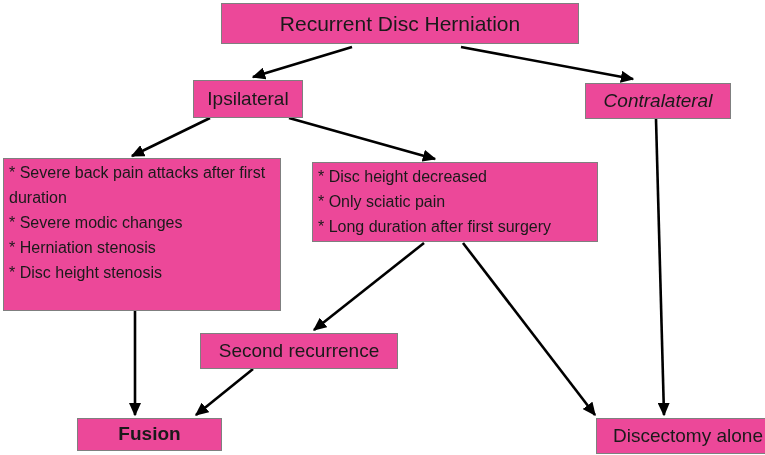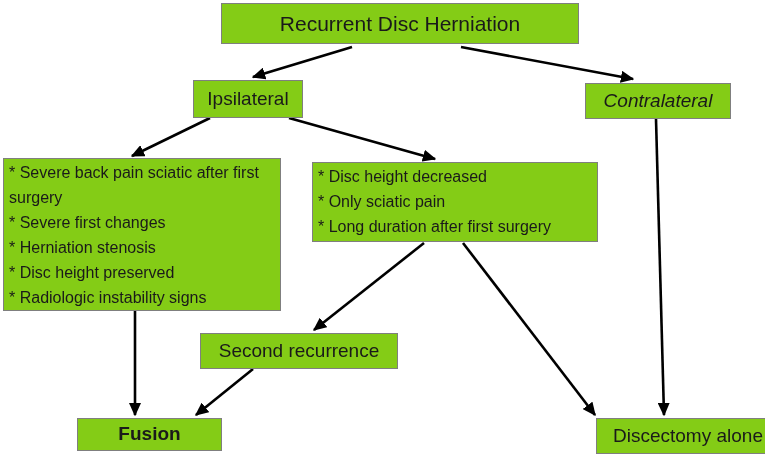--- a/index.html
+++ b/index.html
@@ -17,21 +17,21 @@
   }
   .arrow-layer {
     position: absolute;
     left: 0; top: 0;
     width: 765px; height: 455px;
     pointer-events: none;
   }
   .node {
     position: absolute;
     box-sizing: border-box;
-    background: #84cc16;
+    background: #ec4899;
     border: 1px solid #7f7f7f;
     color: #1a1a1a;
   }
   .label-node {
     display: flex;
     align-items: center;
     justify-content: center;
     text-align: center;
     font-size: 19px;
     line-height: 1.1;
@@ -78,25 +78,24 @@
 
   <div class="node label-node" style="left:193px; top:80px; width:110px; height:38px;">
     <span>Ipsilateral</span>
   </div>
 
   <div class="node label-node" style="left:585px; top:83px; width:146px; height:36px;font-style:italic;">
     <span>Contralateral</span>
   </div>
 
   <div class="node criteria-node" style="left:3px; top:158px; width:278px; height:153px;">
-    <div class="criteria-line">* Severe back pain sciatic after first surgery</div>
-    <div class="criteria-line">* Severe first changes</div>
+    <div class="criteria-line">* Severe back pain attacks after first duration</div>
+    <div class="criteria-line">* Severe modic changes</div>
     <div class="criteria-line">* Herniation stenosis</div>
-    <div class="criteria-line">* Disc height preserved</div>
-    <div class="criteria-line">* Radiologic instability signs</div>
+    <div class="criteria-line">* Disc height stenosis</div>
   </div>
 
   <div class="node criteria-node" style="left:312px; top:162px; width:286px; height:80px;">
     <div class="criteria-line">* Disc height decreased</div>
     <div class="criteria-line">* Only sciatic pain</div>
     <div class="criteria-line">* Long duration after first surgery</div>
   </div>
 
   <div class="node label-node" style="left:200px; top:333px; width:198px; height:36px;">
     <span>Second recurrence</span>

